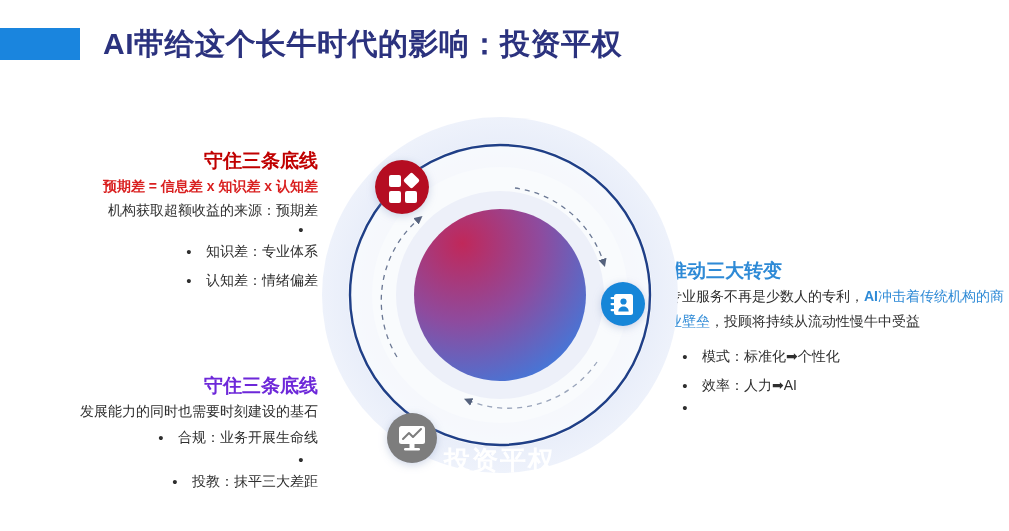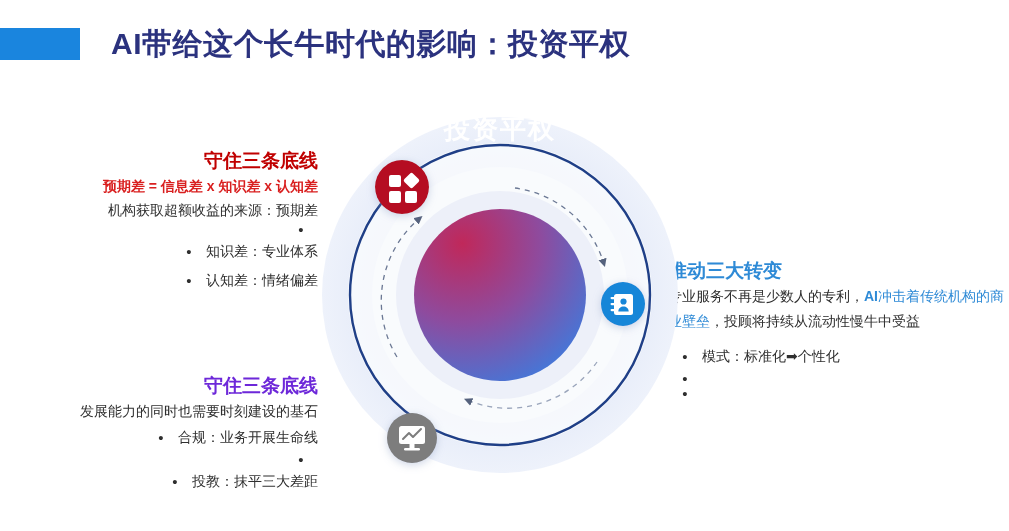--- a/index.html
+++ b/index.html
@@ -16,21 +16,20 @@
   }
 
   
   .title-row {
     position: absolute;
     left: 0;
     top: 22px;
     height: 44px;
     display: flex;
     align-items: center;
-    gap: 8px;
   }
   .title-accent {
     width: 80px;
     height: 32px;
     background: #1a85de;
   }
   .title-text {
     margin-left: 23px;
     font-size: 30px;
     font-weight: bold;
@@ -119,21 +118,21 @@
   }
   #diagram svg { display: block; }
 
   .core-label {
     position: absolute;
     left: 0;
     top: 0;
     width: 366px;
     height: 366px;
     display: flex;
-    align-items: flex-start;
+    align-items: flex-end;
     justify-content: center;
     pointer-events: none;
   }
   .core-label span {
     font-size: 26px;
     font-weight: bold;
     color: #ffffff;
     letter-spacing: 2px;
   }
 </style>
@@ -187,20 +186,21 @@
   <div class="blk-para">
     <span>专业服务不再是少数人的专利，</span><span class="hl"><b>AI</b><span>冲击着传统机构的商业壁垒</span></span><span>，投顾将持续从流动性慢牛中受益</span>
   </div>
   <ul class="bullets" style="margin-top:8px">
     <li>
       <span class="bullet-dot">•</span>
       <span>模式：标准化➡个性化</span>
     </li>
     <li>
       <span class="bullet-dot">•</span>
+      <span>效率：人力➡AI</span>
     </li>
     <li>
       <span class="bullet-dot">•</span>
     </li>
   </ul>
 </div>
 
 <div id="diagram">
   <svg width="366" height="366" viewBox="0 0 366 366" xmlns="http://www.w3.org/2000/svg">
     <defs>

